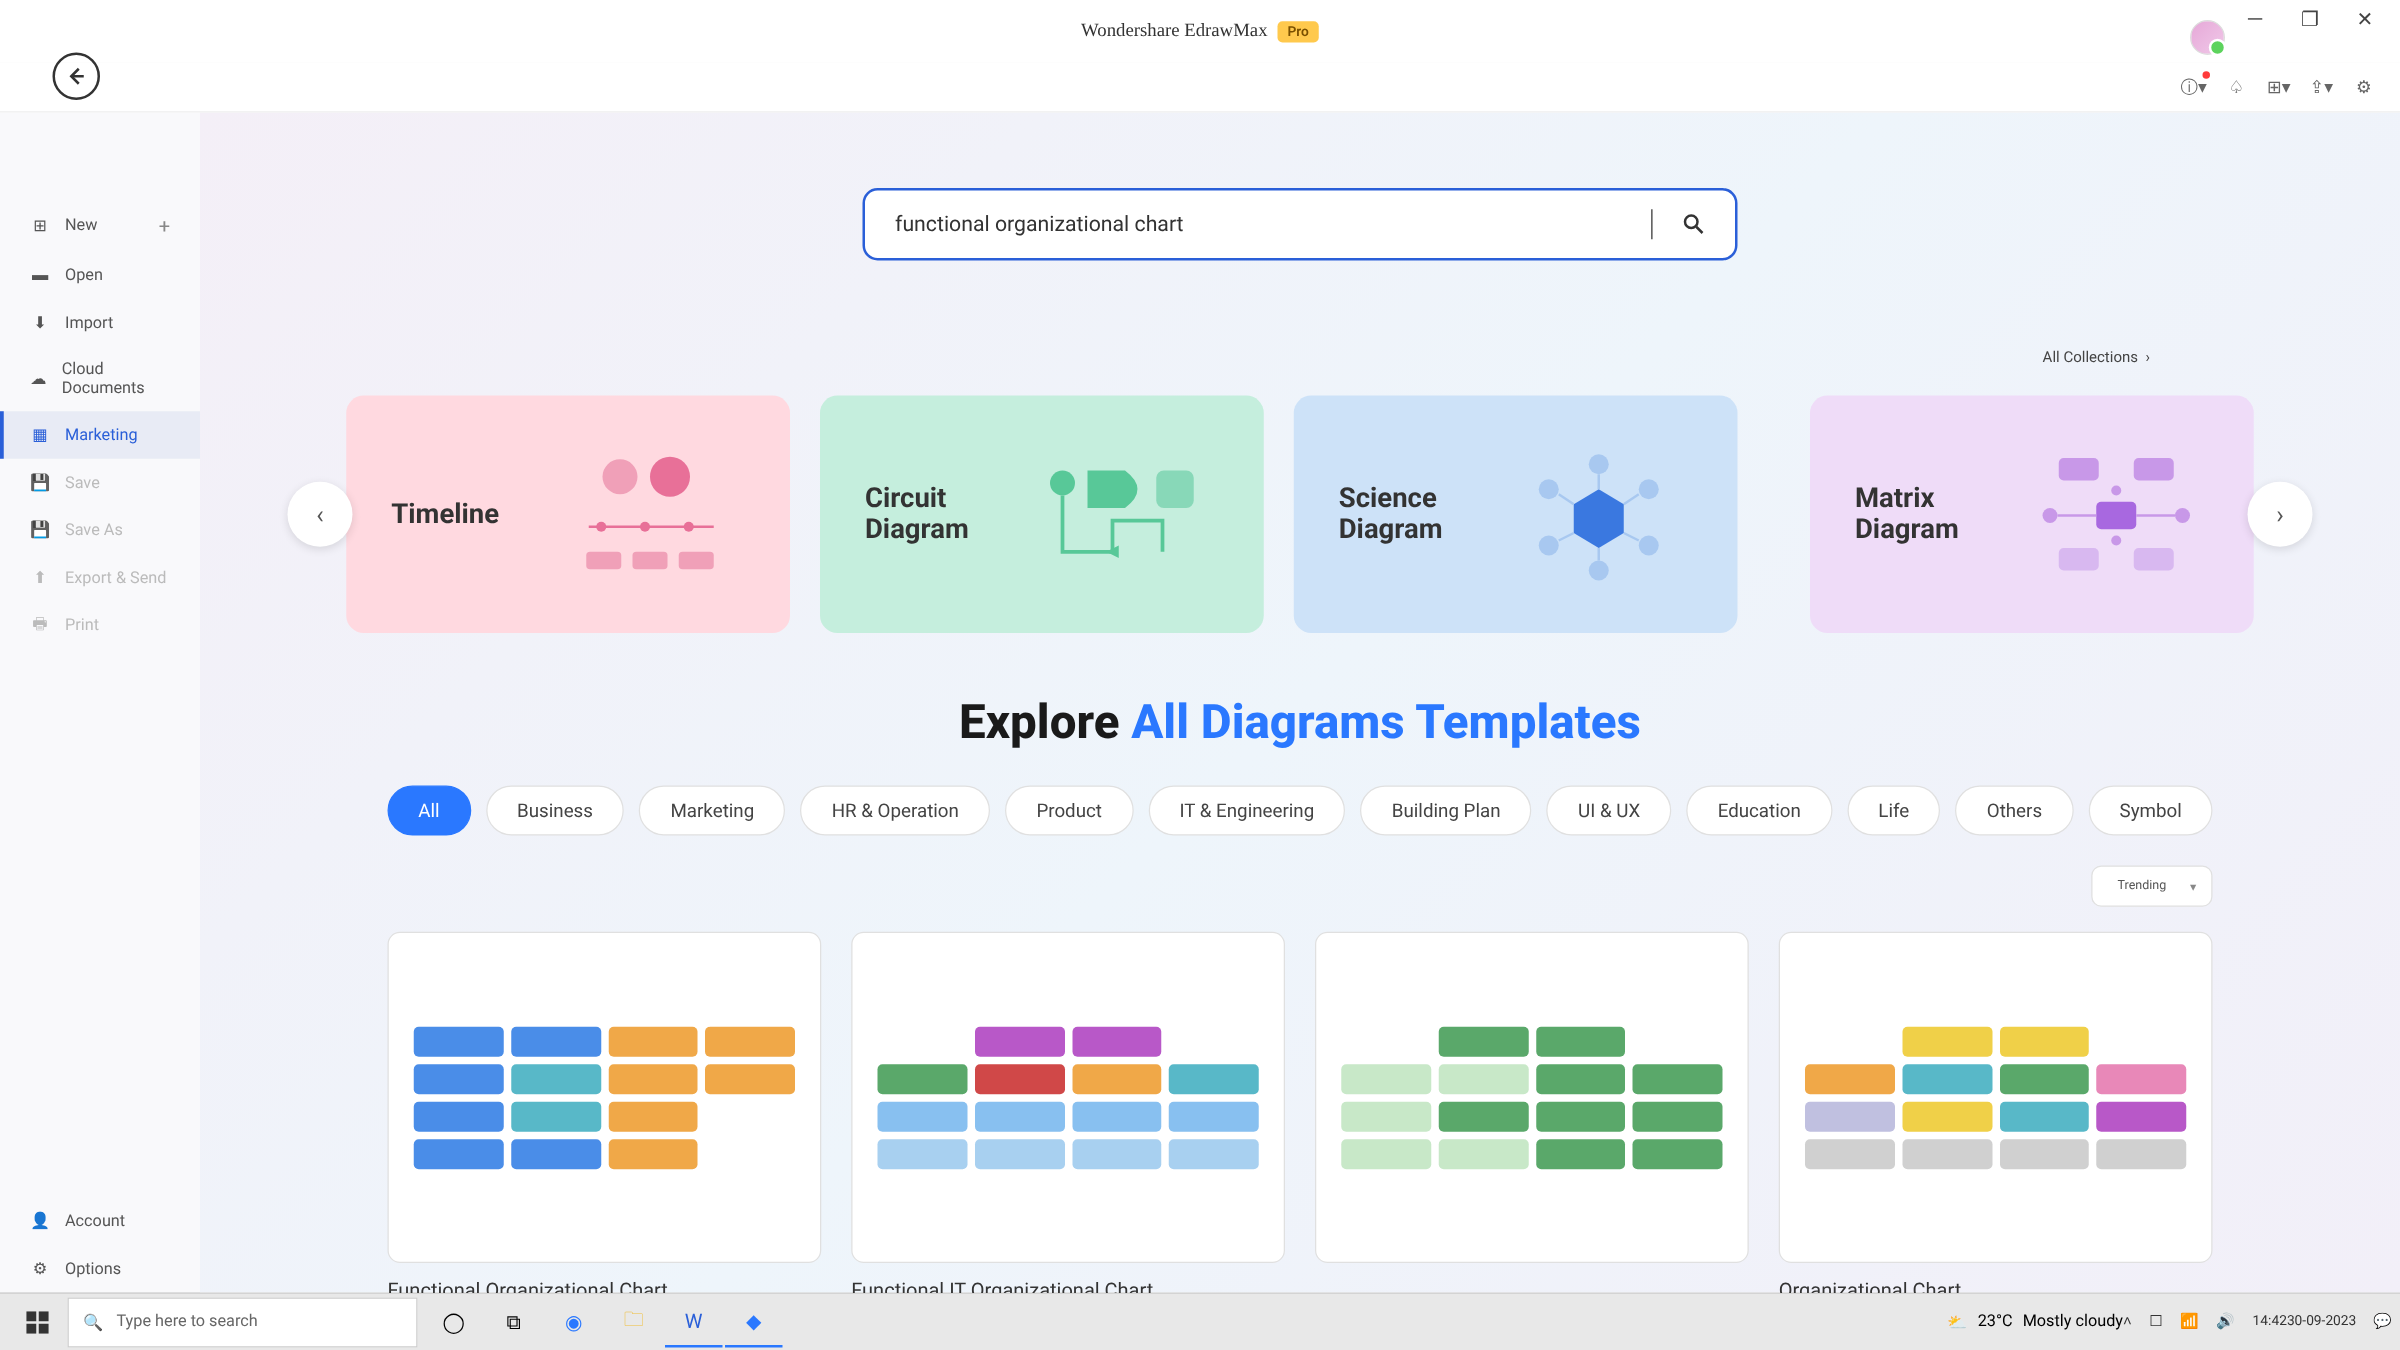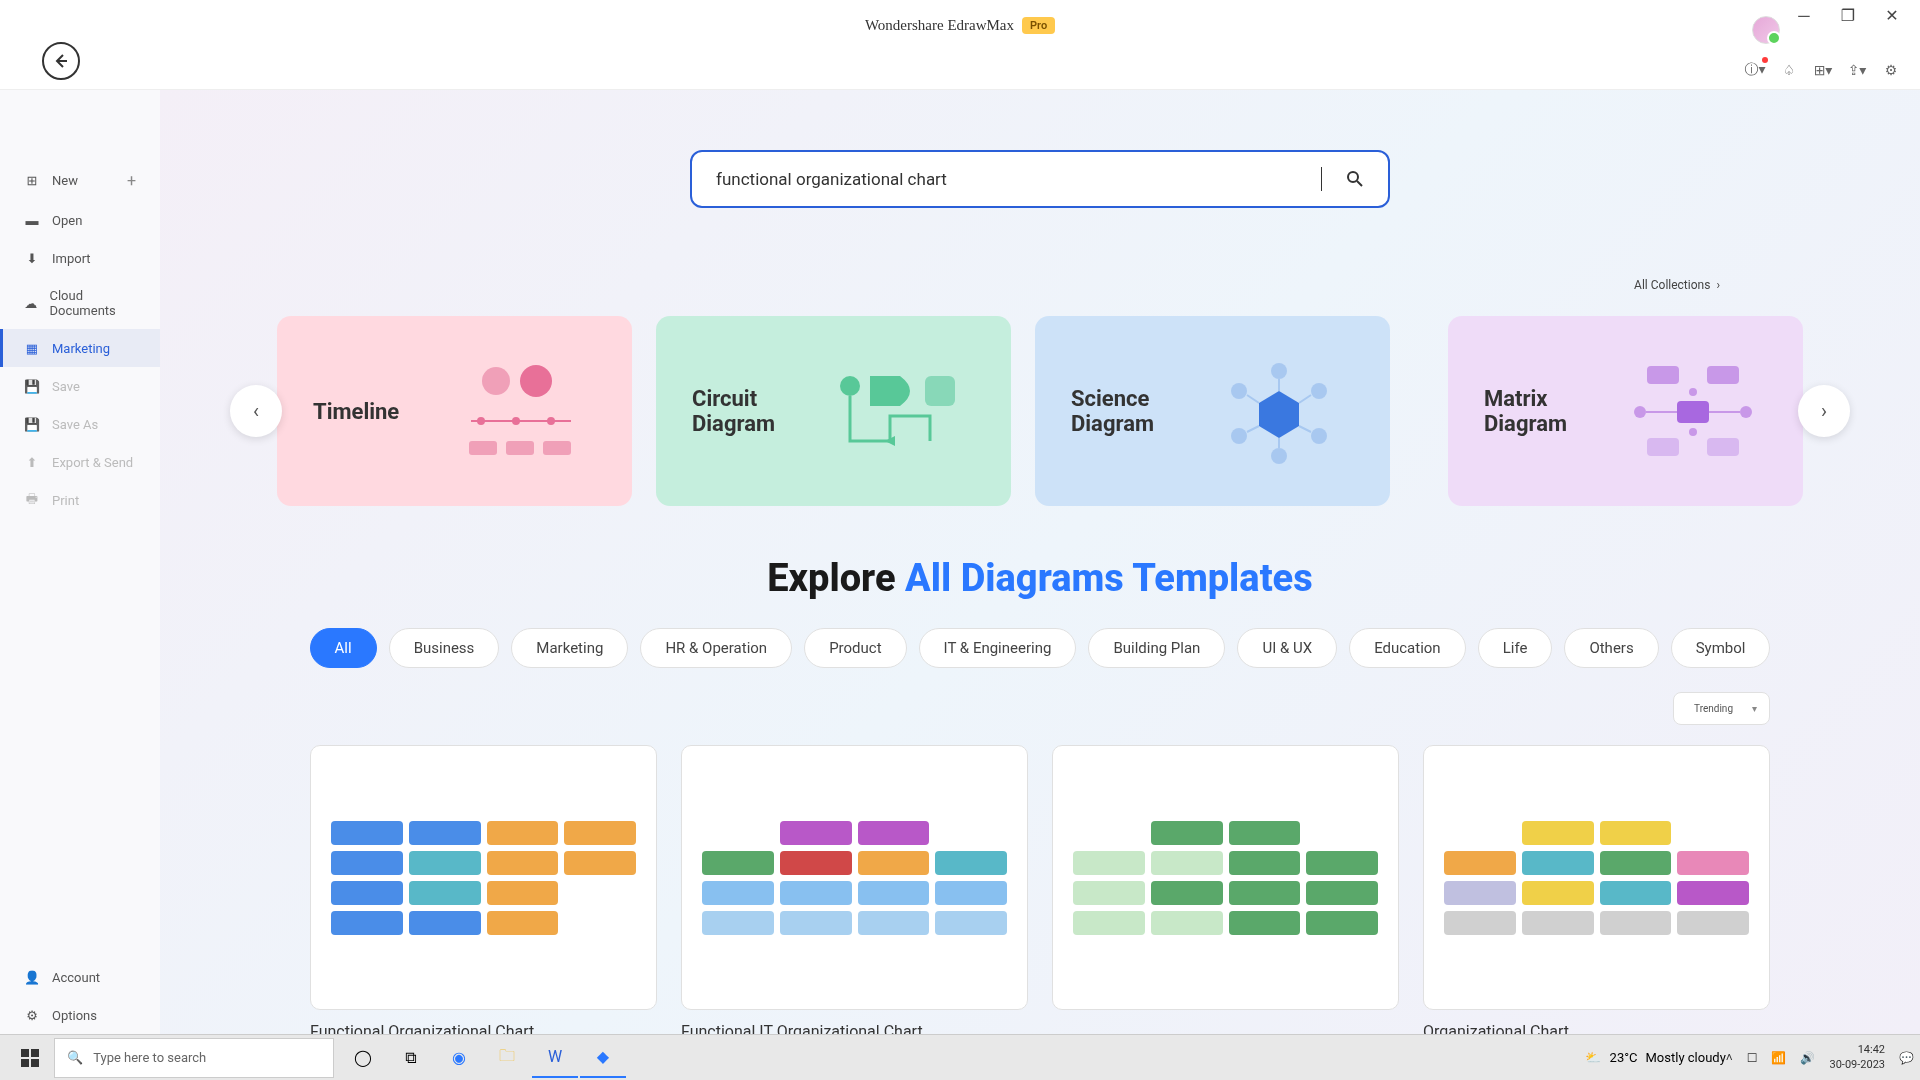--- a/index.html
+++ b/index.html
@@ -91,21 +91,21 @@
 
 .taskbar { height: 46px; background: #e8e8e8; display: flex; align-items: center; padding: 0 6px; border-top: 1px solid #ccc; }
 .tb-start { width: 48px; height: 40px; display: flex; align-items: center; justify-content: center; cursor: pointer; }
 .tb-search { width: 280px; height: 40px; background: #fff; border: 1px solid #ccc; display: flex; align-items: center; padding: 0 12px; gap: 10px; font-size: 13px; color: #666; }
 .tb-apps { display: flex; gap: 2px; margin-left: 6px; }
 .tb-app { width: 46px; height: 40px; display: flex; align-items: center; justify-content: center; cursor: pointer; }
 .tb-app.active { border-bottom: 2px solid #2a78ff; }
 .tb-spacer { flex: 1; }
 .tb-tray { display: flex; align-items: center; gap: 14px; font-size: 12px; color: #333; }
 .tray-icon { cursor: pointer; }
-.tb-time { display: flex; flex-direction: column; align-items: flex-end; font-size: 11px; line-height: 1.3; }
+.tb-time { display: flex; flex-direction: row; align-items: flex-start; font-size: 11px; line-height: 1.3; }
 .weather { display: flex; align-items: center; gap: 8px; font-size: 13px; }
 
 svg { display: block; }
 </style>
 </head>
 <body>
 
 <div class="titlebar">
   <div class="back-btn">
     <svg width="20" height="20" viewBox="0 0 20 20">

